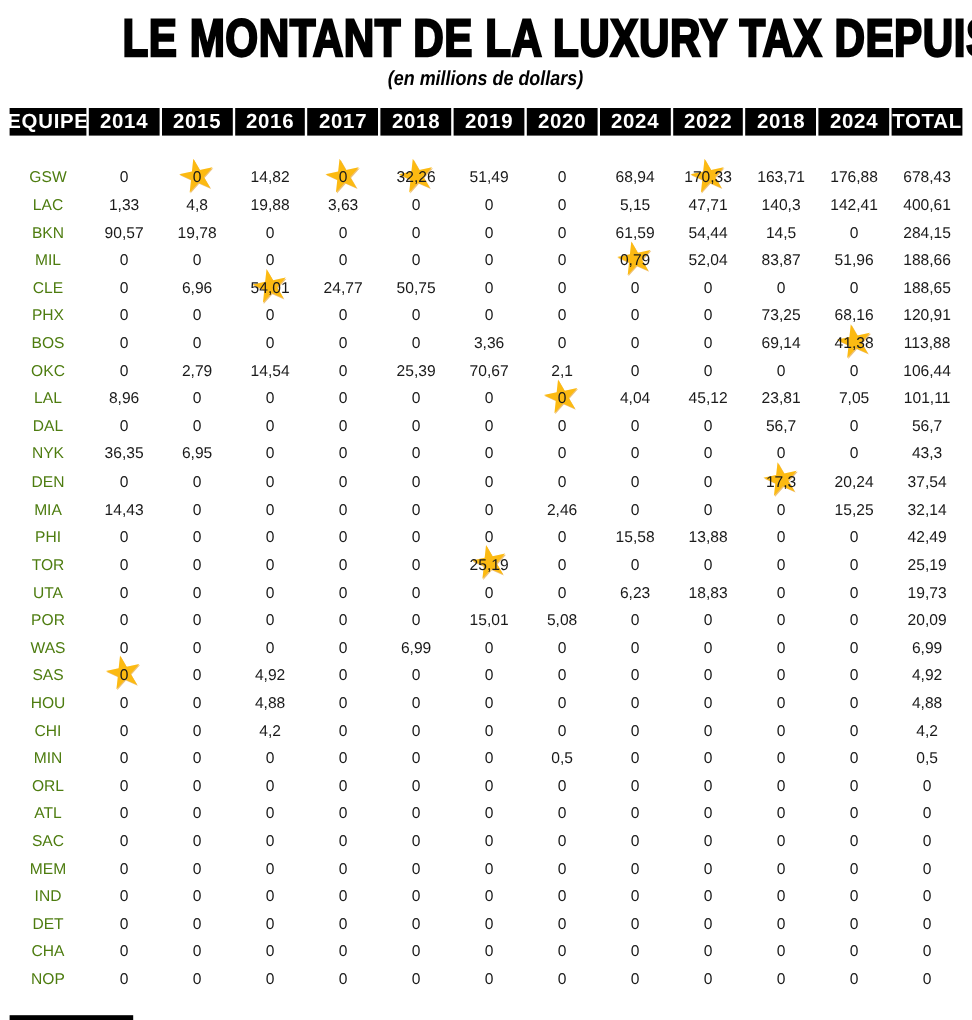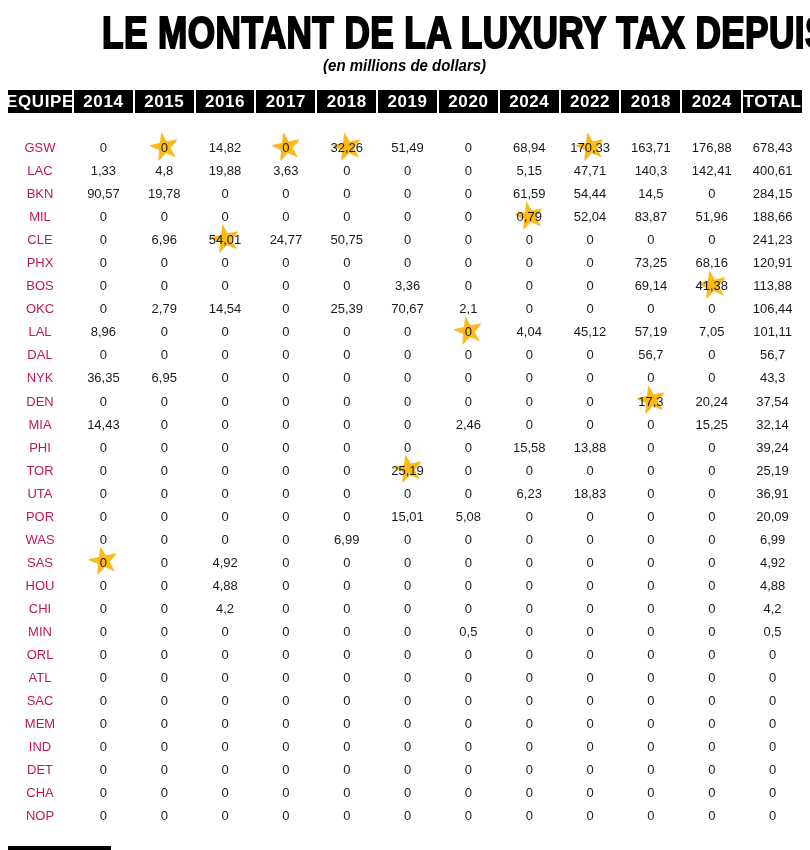--- a/index.html
+++ b/index.html
@@ -65,21 +65,21 @@
     height:23.05px;
     align-items:center;
   }
   .cell {
     position:relative;
     text-align:center;
     font-size:13px;
     color:#1a1a1a;
     line-height:23px;
   }
-  .cell.team { font-size:13px; color:#be185d; }
+  .cell.team { font-size:13px; color:#4d7c0f; }
   .star {
     position:absolute;
     left:50%; top:50%;
     transform:translate(-50%,-55%) rotate(-12deg);
     font-size:37px;
     line-height:1;
     z-index:0;
     font-family:"DejaVu Sans", sans-serif;
     text-shadow:0.5px 1px 0 rgba(222,142,10,0.55);
   }
@@ -187,21 +187,21 @@
         <div class="cell"><span class="val">6,96</span></div>
         <div class="cell"><span class="star" style="color: rgb(252, 186, 18);">★</span><span class="val">54,01</span></div>
         <div class="cell"><span class="val">24,77</span></div>
         <div class="cell"><span class="val">50,75</span></div>
         <div class="cell"><span class="val">0</span></div>
         <div class="cell"><span class="val">0</span></div>
         <div class="cell"><span class="val">0</span></div>
         <div class="cell"><span class="val">0</span></div>
         <div class="cell"><span class="val">0</span></div>
         <div class="cell"><span class="val">0</span></div>
-        <div class="cell total">241,23</div>
+        <div class="cell total">188,65</div>
       </div>
       <div class="trow">
         <div class="cell team">PHX</div>
         <div class="cell"><span class="val">0</span></div>
         <div class="cell"><span class="val">0</span></div>
         <div class="cell"><span class="val">0</span></div>
         <div class="cell"><span class="val">0</span></div>
         <div class="cell"><span class="val">0</span></div>
         <div class="cell"><span class="val">0</span></div>
         <div class="cell"><span class="val">0</span></div>
@@ -245,21 +245,21 @@
         <div class="cell team">LAL</div>
         <div class="cell"><span class="val">8,96</span></div>
         <div class="cell"><span class="val">0</span></div>
         <div class="cell"><span class="val">0</span></div>
         <div class="cell"><span class="val">0</span></div>
         <div class="cell"><span class="val">0</span></div>
         <div class="cell"><span class="val">0</span></div>
         <div class="cell"><span class="star" style="color: rgb(252, 186, 18);">★</span><span class="val">0</span></div>
         <div class="cell"><span class="val">4,04</span></div>
         <div class="cell"><span class="val">45,12</span></div>
-        <div class="cell"><span class="val">57,19</span></div>
+        <div class="cell"><span class="val">23,81</span></div>
         <div class="cell"><span class="val">7,05</span></div>
         <div class="cell total">101,11</div>
       </div>
       <div class="trow">
         <div class="cell team">DAL</div>
         <div class="cell"><span class="val">0</span></div>
         <div class="cell"><span class="val">0</span></div>
         <div class="cell"><span class="val">0</span></div>
         <div class="cell"><span class="val">0</span></div>
         <div class="cell"><span class="val">0</span></div>
@@ -322,21 +322,21 @@
         <div class="cell"><span class="val">0</span></div>
         <div class="cell"><span class="val">0</span></div>
         <div class="cell"><span class="val">0</span></div>
         <div class="cell"><span class="val">0</span></div>
         <div class="cell"><span class="val">0</span></div>
         <div class="cell"><span class="val">0</span></div>
         <div class="cell"><span class="val">15,58</span></div>
         <div class="cell"><span class="val">13,88</span></div>
         <div class="cell"><span class="val">0</span></div>
         <div class="cell"><span class="val">0</span></div>
-        <div class="cell total">39,24</div>
+        <div class="cell total">42,49</div>
       </div>
       <div class="trow">
         <div class="cell team">TOR</div>
         <div class="cell"><span class="val">0</span></div>
         <div class="cell"><span class="val">0</span></div>
         <div class="cell"><span class="val">0</span></div>
         <div class="cell"><span class="val">0</span></div>
         <div class="cell"><span class="val">0</span></div>
         <div class="cell"><span class="star" style="color: rgb(252, 186, 18);">★</span><span class="val">25,19</span></div>
         <div class="cell"><span class="val">0</span></div>
@@ -352,21 +352,21 @@
         <div class="cell"><span class="val">0</span></div>
         <div class="cell"><span class="val">0</span></div>
         <div class="cell"><span class="val">0</span></div>
         <div class="cell"><span class="val">0</span></div>
         <div class="cell"><span class="val">0</span></div>
         <div class="cell"><span class="val">0</span></div>
         <div class="cell"><span class="val">6,23</span></div>
         <div class="cell"><span class="val">18,83</span></div>
         <div class="cell"><span class="val">0</span></div>
         <div class="cell"><span class="val">0</span></div>
-        <div class="cell total">36,91</div>
+        <div class="cell total">19,73</div>
       </div>
       <div class="trow">
         <div class="cell team">POR</div>
         <div class="cell"><span class="val">0</span></div>
         <div class="cell"><span class="val">0</span></div>
         <div class="cell"><span class="val">0</span></div>
         <div class="cell"><span class="val">0</span></div>
         <div class="cell"><span class="val">0</span></div>
         <div class="cell"><span class="val">15,01</span></div>
         <div class="cell"><span class="val">5,08</span></div>

